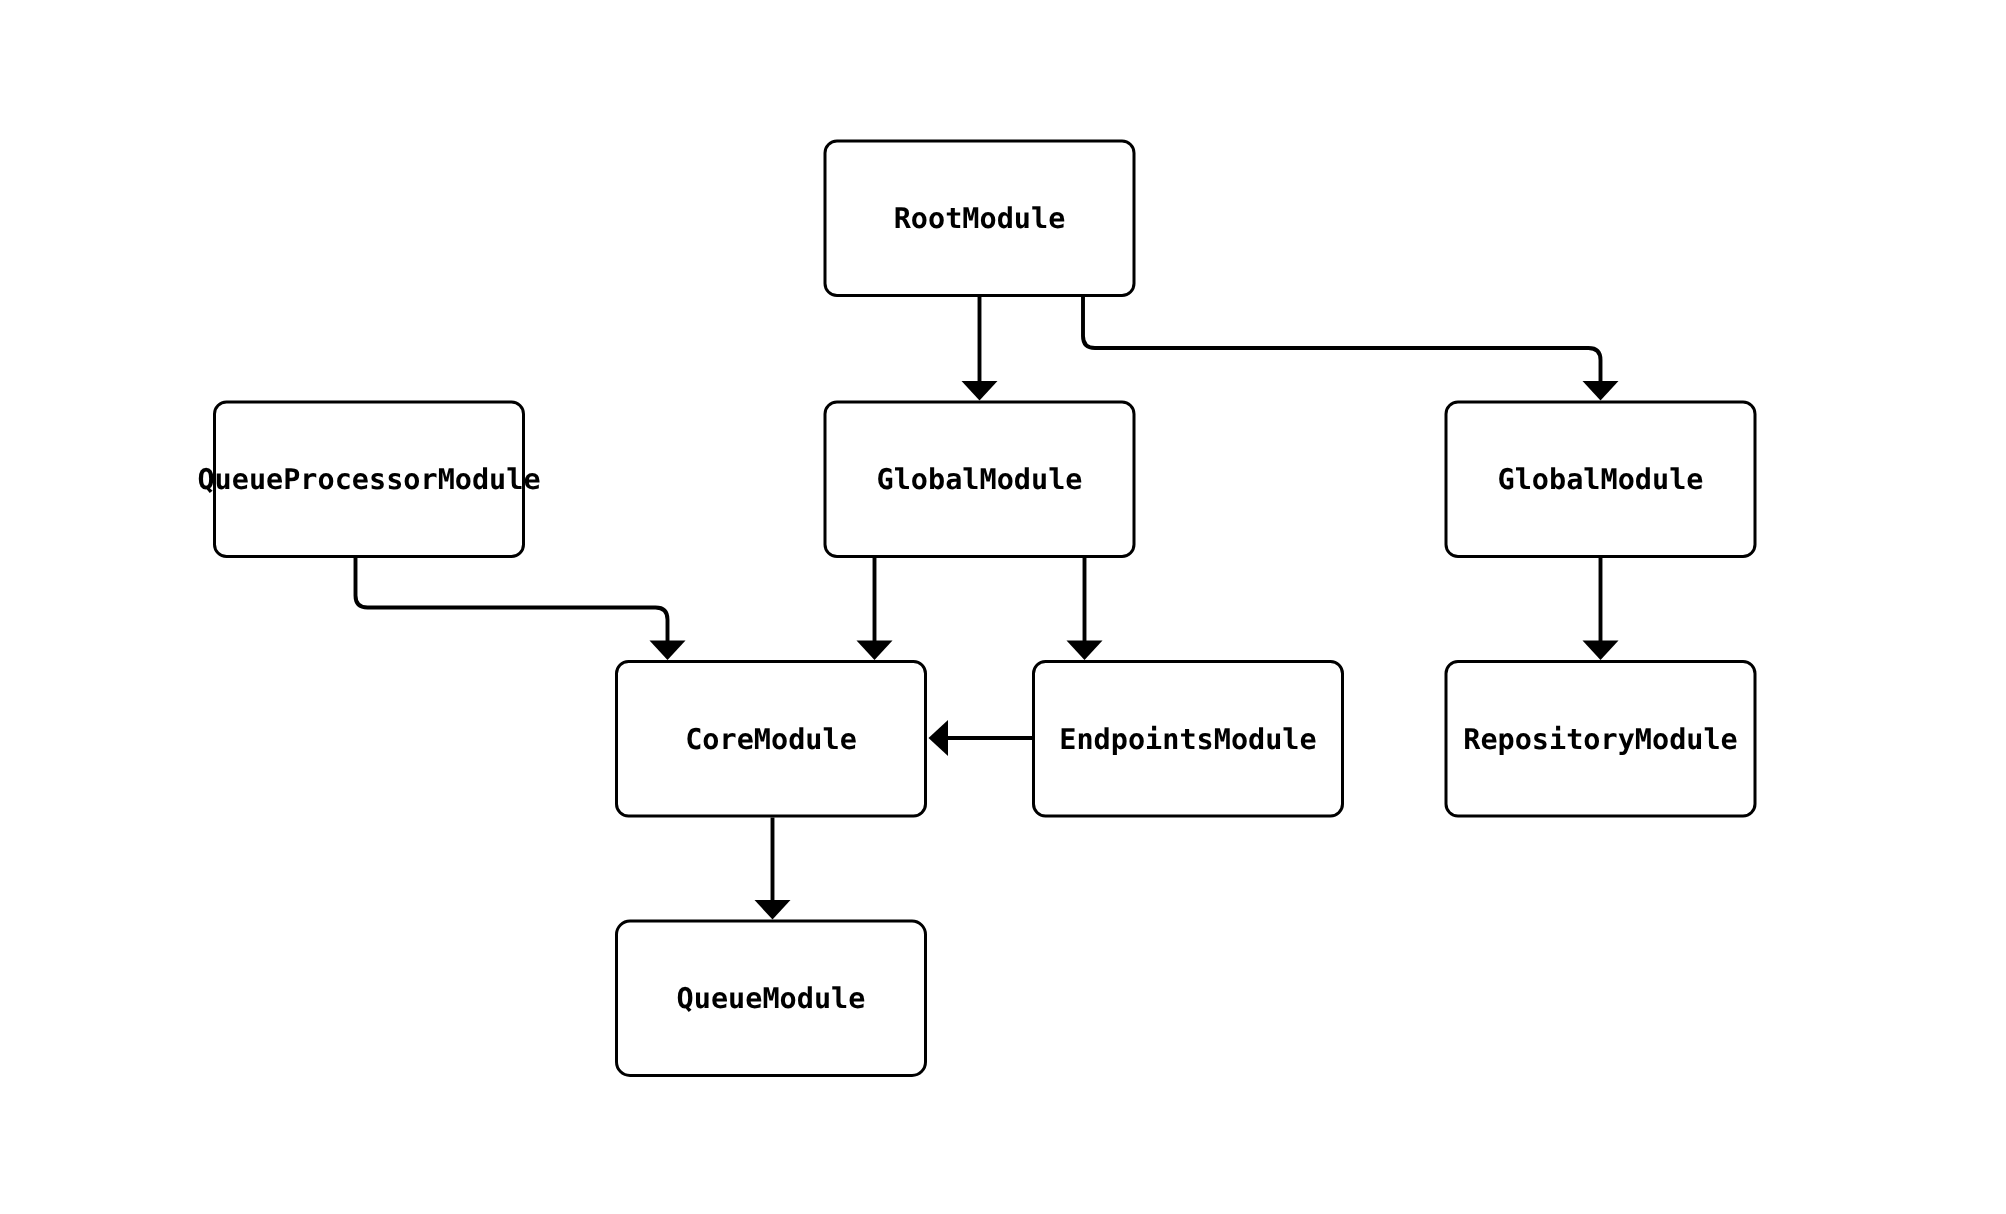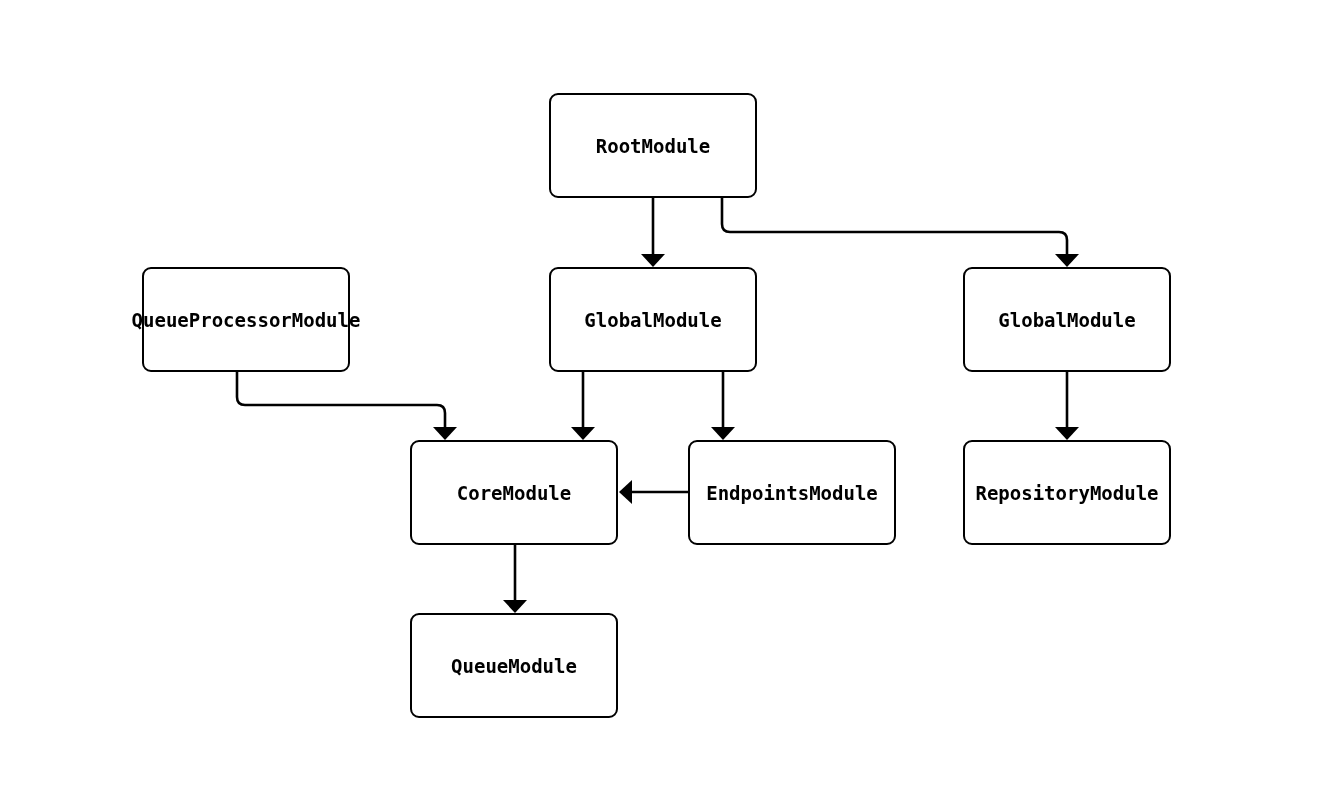--- a/index.html
+++ b/index.html
@@ -49,21 +49,21 @@
     line-height: 22px;
     color: #000000;
   }
   #node-root          { left: 549px; top:  93px; }
   #node-queueprocessor{ left: 142px; top: 267px; }
   #node-server        { left: 549px; top: 267px; }
   #node-global        { left: 963px; top: 267px; }
   #node-core          { left: 410px; top: 440px; align-items: center; }
   #node-endpoints     { left: 688px; top: 440px; justify-content: center; }
   #node-repository    { left: 963px; top: 440px; }
-  #node-queue         { left: 410px; top: 613px; }
+  #node-queue         { left: 410px; top: 613px; border-radius: 10px; }
 </style>
 </head>
 <body>
 
 <div class="canvas">
 
   <svg class="edges-layer" viewBox="0 0 1337 809" xmlns="http://www.w3.org/2000/svg">
 
     <g>
       <path class="edge-path" d="M653 198 L653 256"></path>

